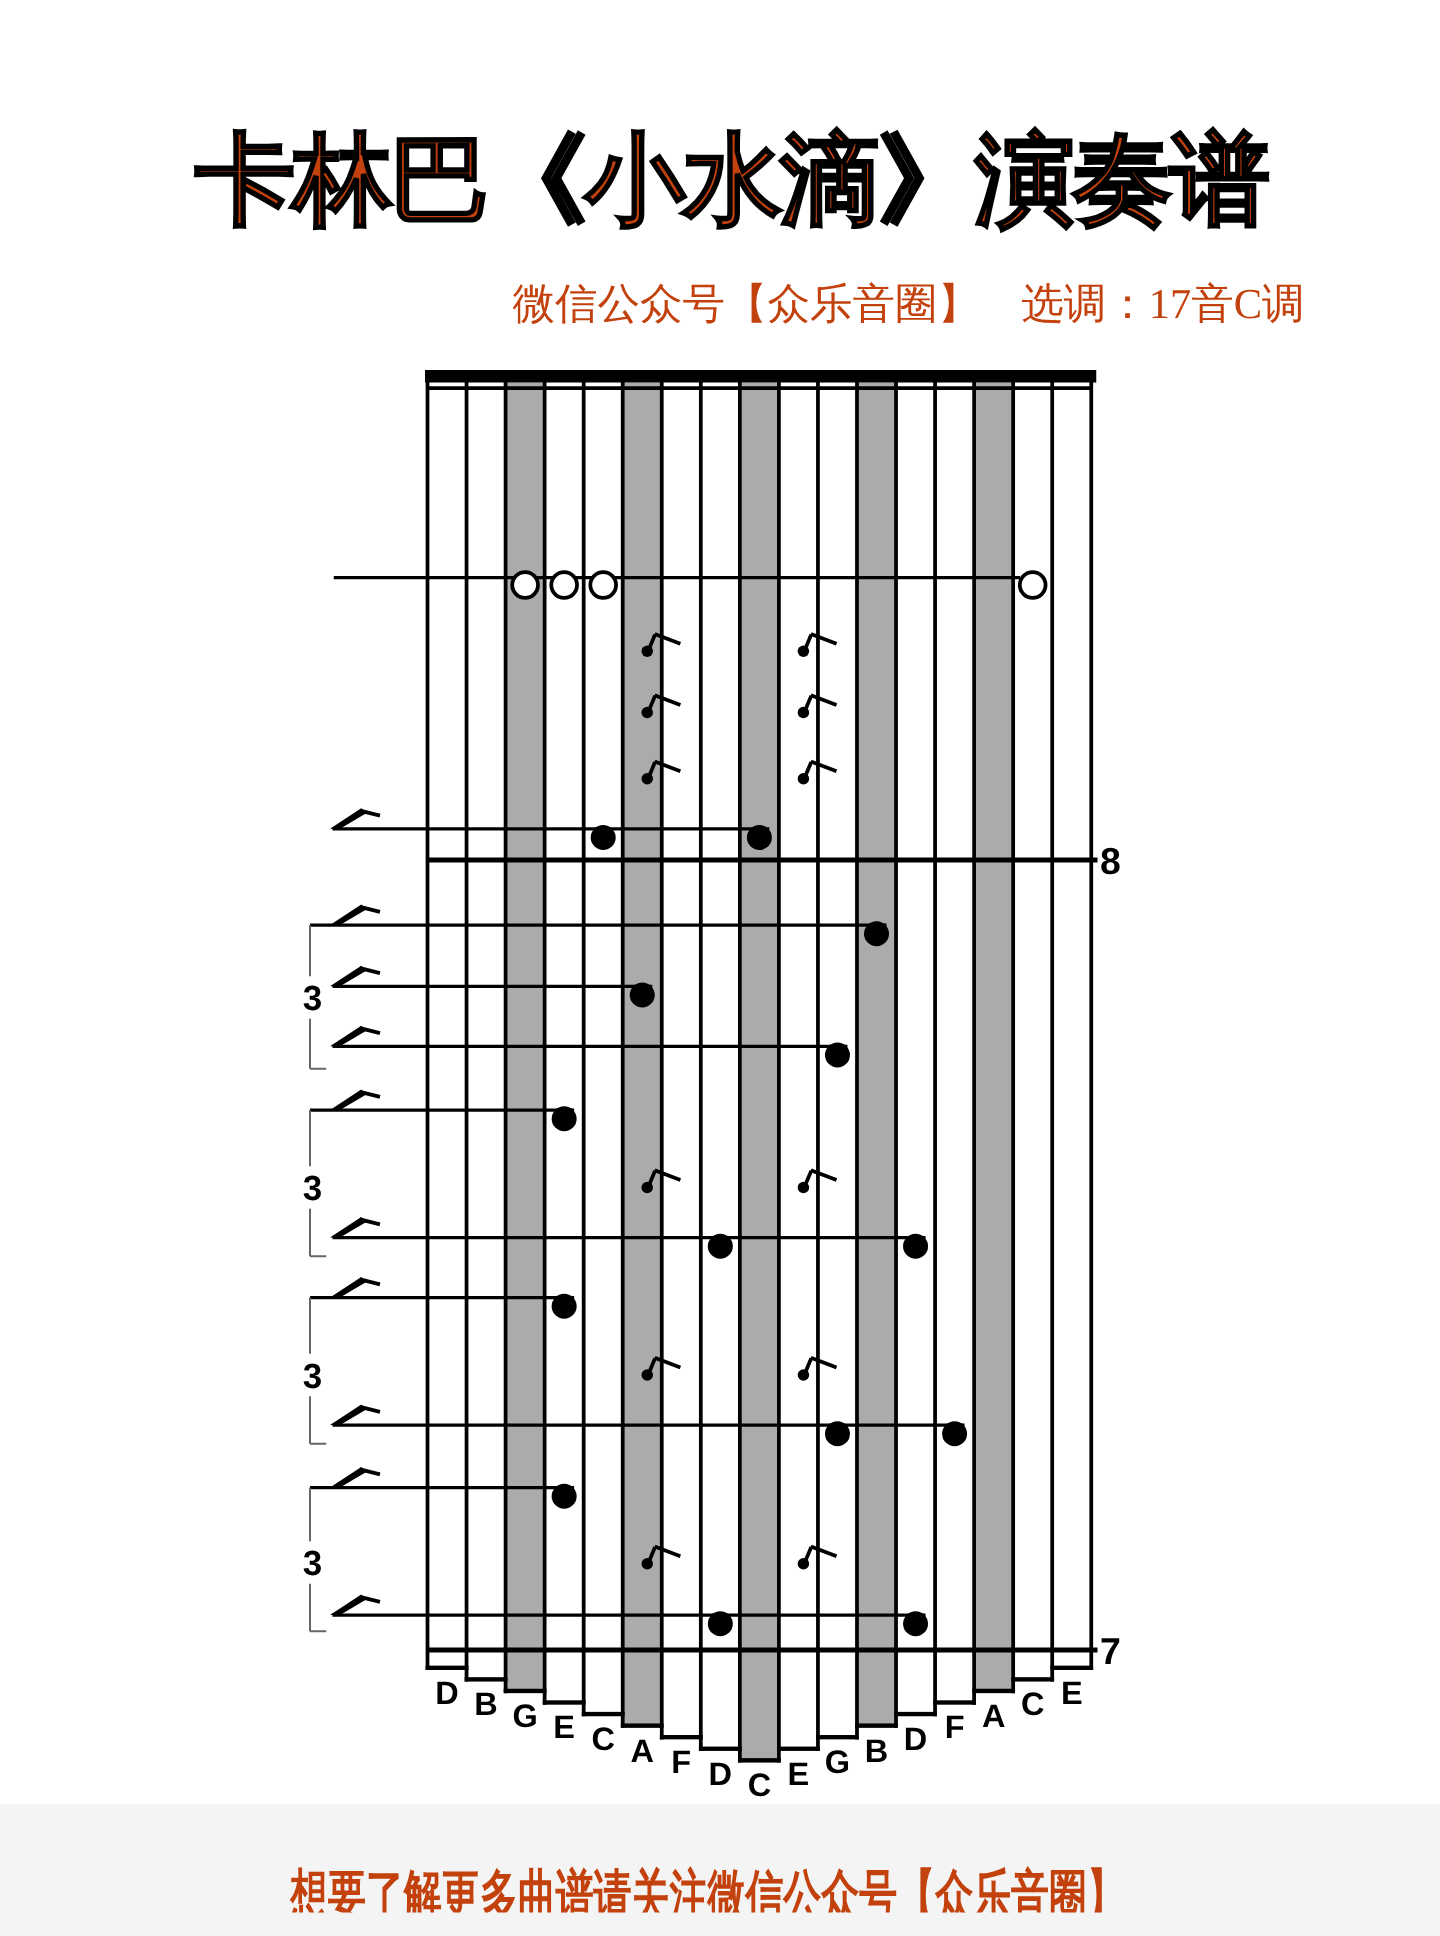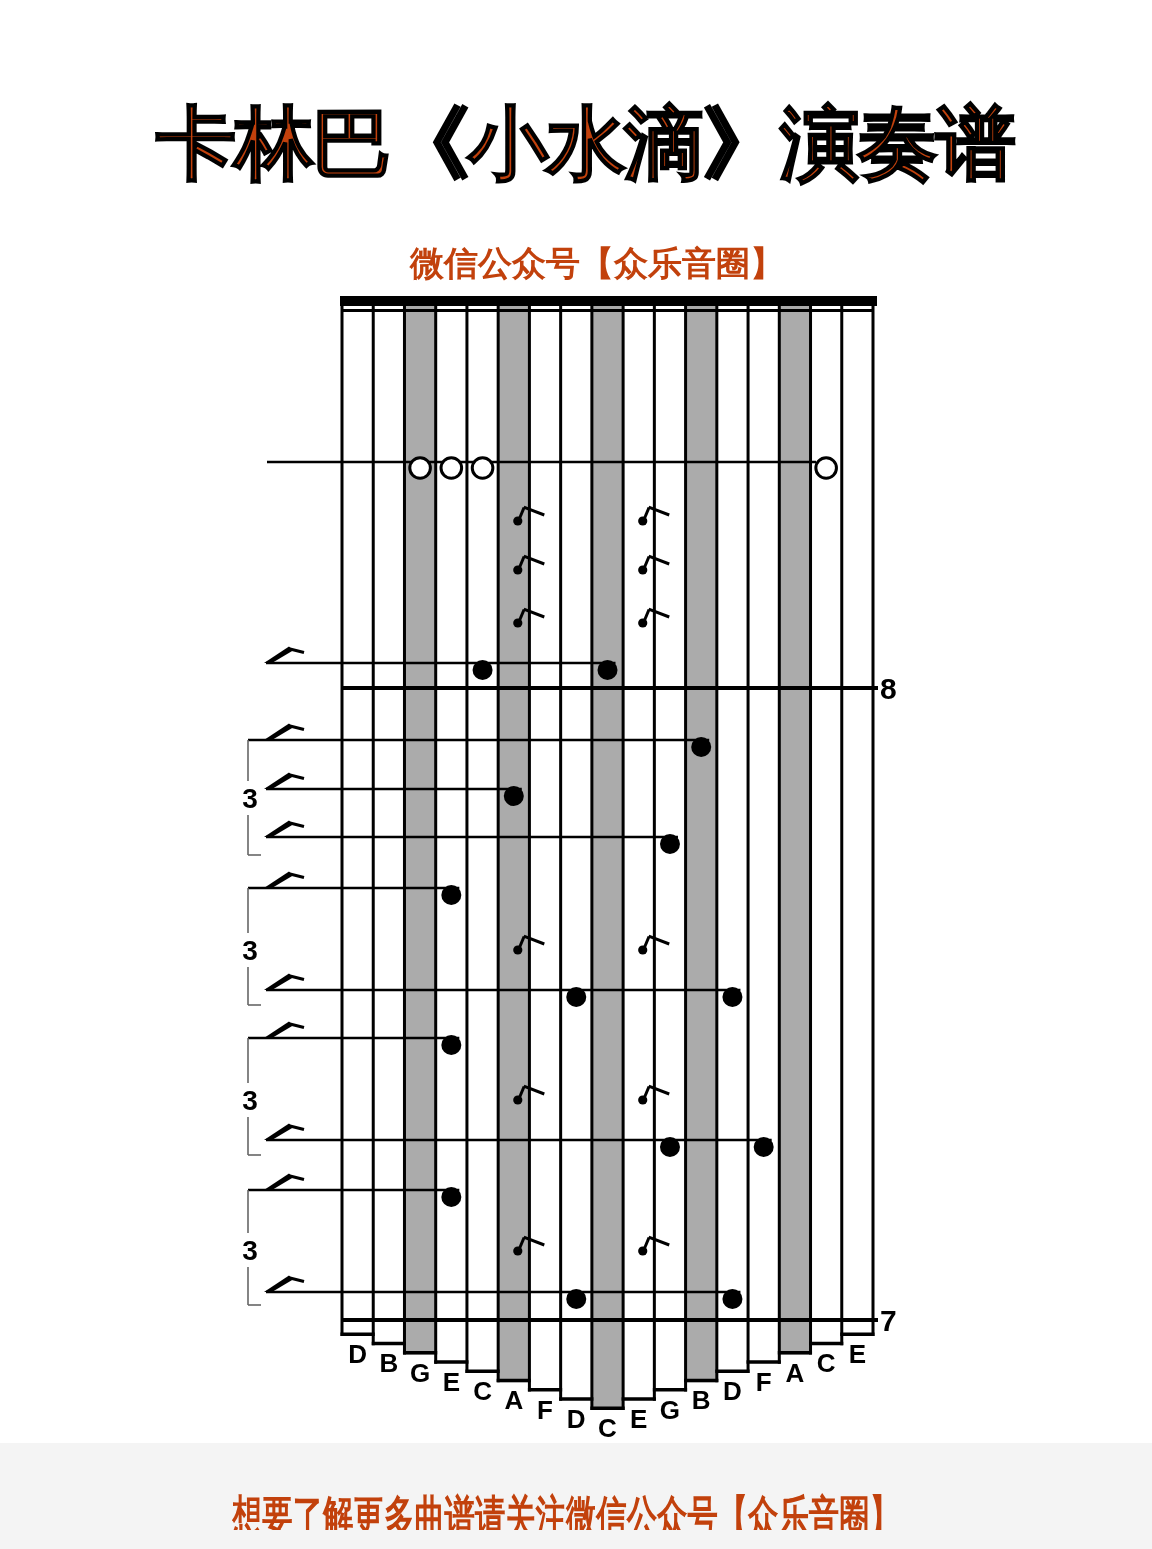--- a/index.html
+++ b/index.html
@@ -2,39 +2,40 @@
 <html><head>
 <meta charset="utf-8">
 <style>
   html,body{margin:0;padding:0;background:#fff;}
   .stage{position:relative;width:1152px;height:1549px;background:#ffffff;overflow:hidden;
          font-family:"Liberation Sans",sans-serif;color:#c2410c;}
   .title{position:absolute;left:156px;top:100px;font-size:80px;font-weight:900;
          letter-spacing:-2px;line-height:1.1;white-space:nowrap;
          -webkit-text-stroke:1.8px #000;font-family:"DejaVu Sans",sans-serif;}
   .subtitle{position:absolute;top:224px;left:0;width:1152px;height:44px;
-            font-family:"Liberation Serif",serif;font-size:34px;font-weight:700;line-height:40px;margin-top:20px;}
+            font-family:"Liberation Serif",serif;font-size:34px;font-weight:400;line-height:40px;}
   .subtitle .acct{position:absolute;left:410px;top:0;white-space:nowrap;}
   .subtitle .keyinfo{position:absolute;left:817px;top:0;white-space:nowrap;}
   .bottom-band{position:absolute;left:0;top:1443px;width:1152px;height:106px;background:#f4f4f4;}
   .footer-clip{position:absolute;left:232px;top:1492px;width:688px;height:38px;overflow:hidden;}
   .footer-clip span{display:inline-block;white-space:nowrap;font-family:"Liberation Serif",serif;
             font-weight:700;font-size:46px;line-height:1.15;
             transform:scaleX(0.66);transform-origin:0 0;}
   svg.tab{position:absolute;left:0;top:0;}
 </style>
 </head>
 <body>
 
 <div class="stage">
 
   <div class="title">卡林巴《小水滴》演奏谱</div>
 
   <div class="subtitle">
     <span class="acct">微信公众号【众乐音圈】</span>
+    <span class="keyinfo">选调：17音C调</span>
   </div>
 
   <svg class="tab" id="tab-svg" width="1152" height="1549" viewBox="0 0 1152 1549">
       <rect x="404.47058823529414" y="306" width="31.235294117647058" height="1048.5" fill="#ababab"></rect>
       <rect x="498.1764705882353" y="306" width="31.235294117647058" height="1076.25" fill="#ababab"></rect>
       <rect x="591.8823529411765" y="306" width="31.235294117647058" height="1104" fill="#ababab"></rect>
       <rect x="685.5882352941176" y="306" width="31.235294117647058" height="1076.25" fill="#ababab"></rect>
       <rect x="779.2941176470588" y="306" width="31.235294117647058" height="1048.5" fill="#ababab"></rect>
       <line x1="342" y1="297" x2="342" y2="1336" stroke="#000000" stroke-width="3"></line>
       <line x1="373.2352941176471" y1="297" x2="373.2352941176471" y2="1345.25" stroke="#000000" stroke-width="3"></line>

